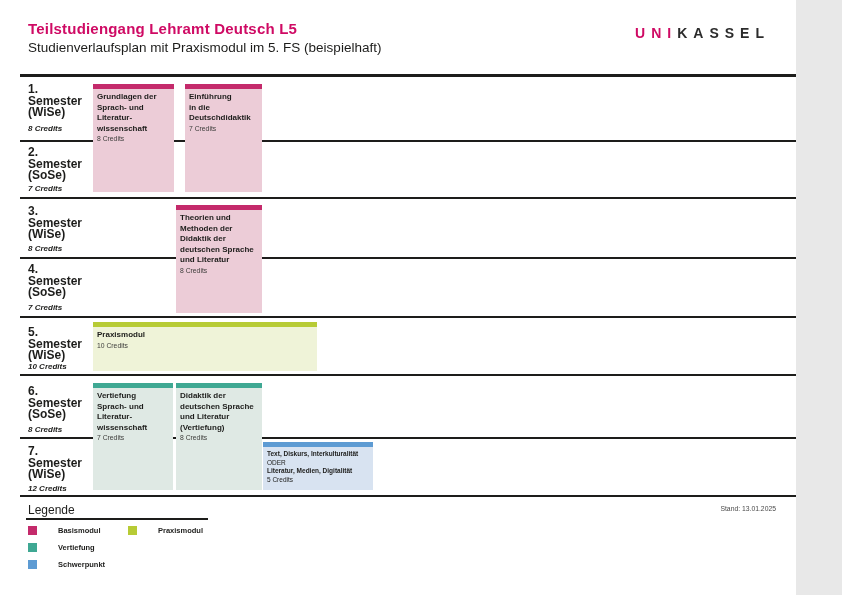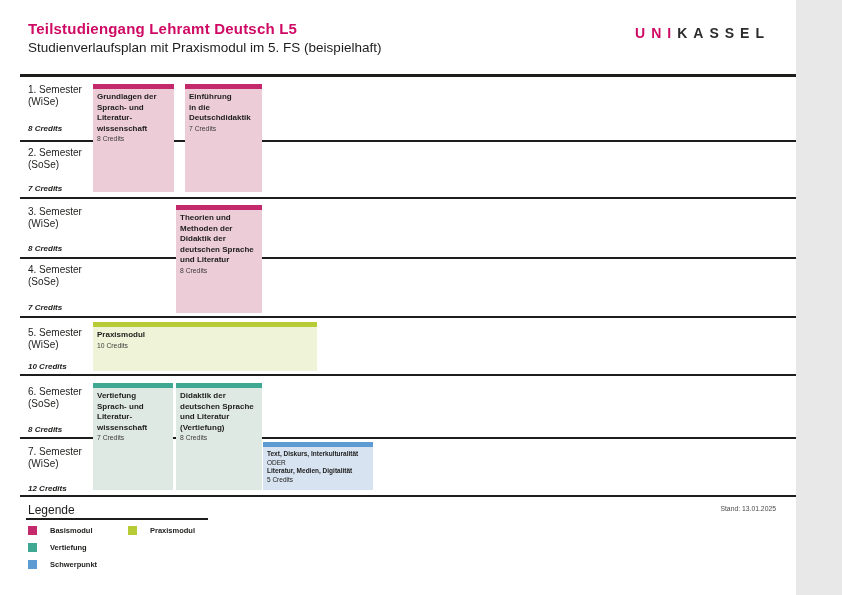--- a/index.html
+++ b/index.html
@@ -12,36 +12,36 @@
   .logo{position:absolute;right:26px;top:24px;text-align:left;font-weight:bold;font-size:14px;line-height:18px;letter-spacing:6px;white-space:nowrap;}
   .logo .mag{color:#cf0a64;}
   .logo .dark{color:#2b2b2b;}
 
   
   .hline{position:absolute;left:20px;width:802px;height:2px;background:#1d1d1b;}
   .hline.thick{height:3px;}
 
   
   .sem{position:absolute;left:28px;width:64px;}
-  .sem-name,.sem-term{font-weight:normal;font-size:10px;line-height:11.5px;}
+  .sem-name,.sem-term{font-weight:bold;font-size:12px;line-height:11.5px;}
   .sem-credits{position:absolute;left:28px;font-size:8px;font-style:italic;font-weight:bold;}
 
   
   .module{position:absolute;display:flex;flex-direction:column;}
   .module-bar{height:5px;flex:0 0 5px;}
   .module-body{flex:1;padding:3px 0 2px 4px;}
   .module-title{font-weight:bold;font-size:8px;line-height:10.5px;white-space:pre-line;}
   .module-credits{font-size:6.8px;color:#3d3d3b;margin-top:1px;}
   .module-opt{font-size:6.5px;line-height:8.5px;font-weight:bold;}
   .module-or{font-size:6.5px;line-height:8.5px;}
 
   
   .legend-title{position:absolute;left:28px;top:503px;font-size:12px;font-weight:normal;}
   .legend-line{position:absolute;left:26px;top:518px;width:182px;height:2px;background:#1d1d1b;}
-  .legend-item{position:absolute;display:flex;align-items:center;gap:13px;}
+  .legend-item{position:absolute;display:flex;align-items:center;gap:21px;}
   .legend-swatch{width:9px;height:9px;flex:0 0 9px;}
   .legend-label{font-size:7.5px;font-weight:bold;}
 
   .stand{position:absolute;right:20px;top:505px;font-size:6.8px;color:#4a4a4a;}
 </style>
 </head>
 <body>
 
 <div class="page">
 

